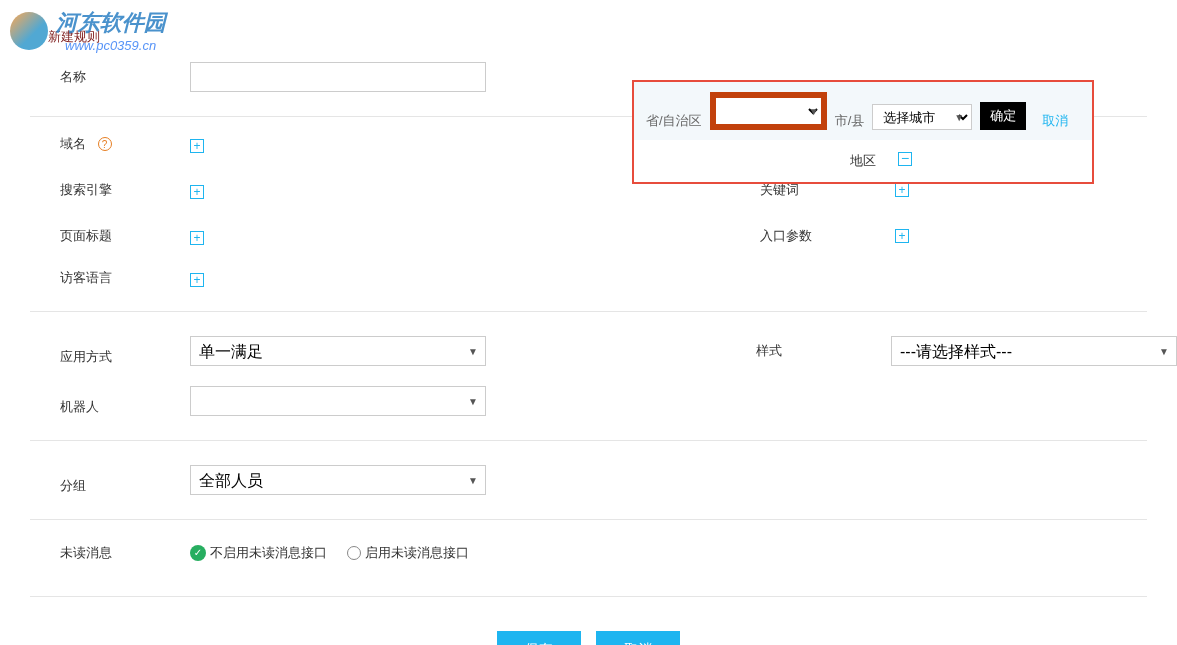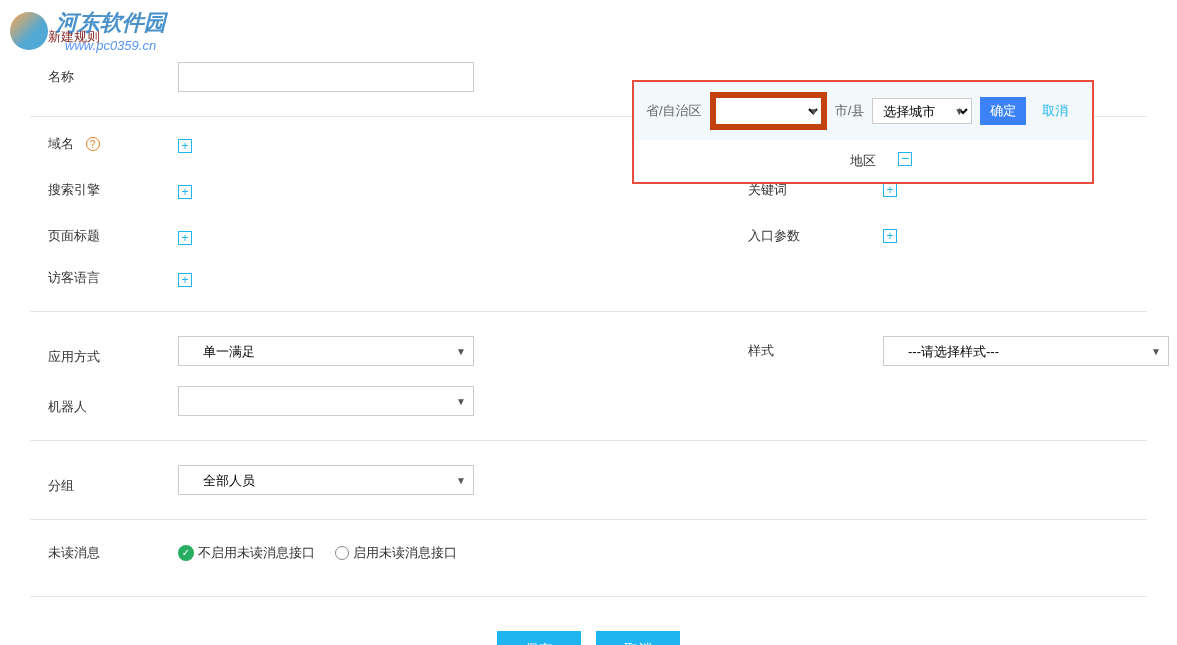--- a/index.html
+++ b/index.html
@@ -56,20 +56,21 @@
     .page-title-row {
       padding: 28px 0 0 48px;
       font-size: 13px;
       color: #7f1d1d;
     }
     .form-row {
       display: flex;
       align-items: center;
       padding: 10px 0 10px 48px;
       min-height: 46px;
+      margin-left: 12px;
     }
     .form-row-half {
       display: flex;
       width: 100%;
     }
     .left-half {
       width: 700px;
       display: flex;
       align-items: flex-end;
     }
@@ -88,22 +89,22 @@
       height: 30px;
       border: 1px solid #ccc;
       padding: 0 8px;
       font-size: 13px;
       outline: none;
     }
     .select-input {
       width: 296px;
       height: 30px;
       border: 1px solid #ccc;
-      padding: 0 24px;
-      font-size: 13px;
+      padding: 0 8px;
+      font-size: 16px;
       background: #fff;
       appearance: none;
       position: relative;
     }
     .select-wrapper {
       position: relative;
       display: inline-block;
     }
     .select-arrow {
       position: absolute;
@@ -154,21 +155,21 @@
       top: 80px;
       left: 632px;
       width: 462px;
       border: 2px solid #e74c3c;
       background: #fff;
     }
     .region-popup-header {
       background: #f3f8fb;
       padding: 10px 12px;
       display: flex;
-      align-items: center;
+      align-items: flex-end;
       gap: 8px;
     }
     .region-label {
       color: #666;
       font-size: 13px;
     }
     .region-select {
       height: 26px;
       border: 6px solid #c2410c;
       padding: 13px 6px;
@@ -182,21 +183,21 @@
       padding: 0 6px;
       font-size: 13px;
       width: 100px;
       background: #fff;
     }
     .region-select-wrapper {
       position: relative;
       display: inline-block;
     }
     .btn-confirm {
-      background: #3b82f6;
+      background: #000000;
       color: #fff;
       border: none;
       padding: 5px 10px;
       font-size: 13px;
       cursor: pointer;
     }
     .btn-cancel-link {
       color: #1eb5f0;
       cursor: pointer;
       font-size: 13px;

